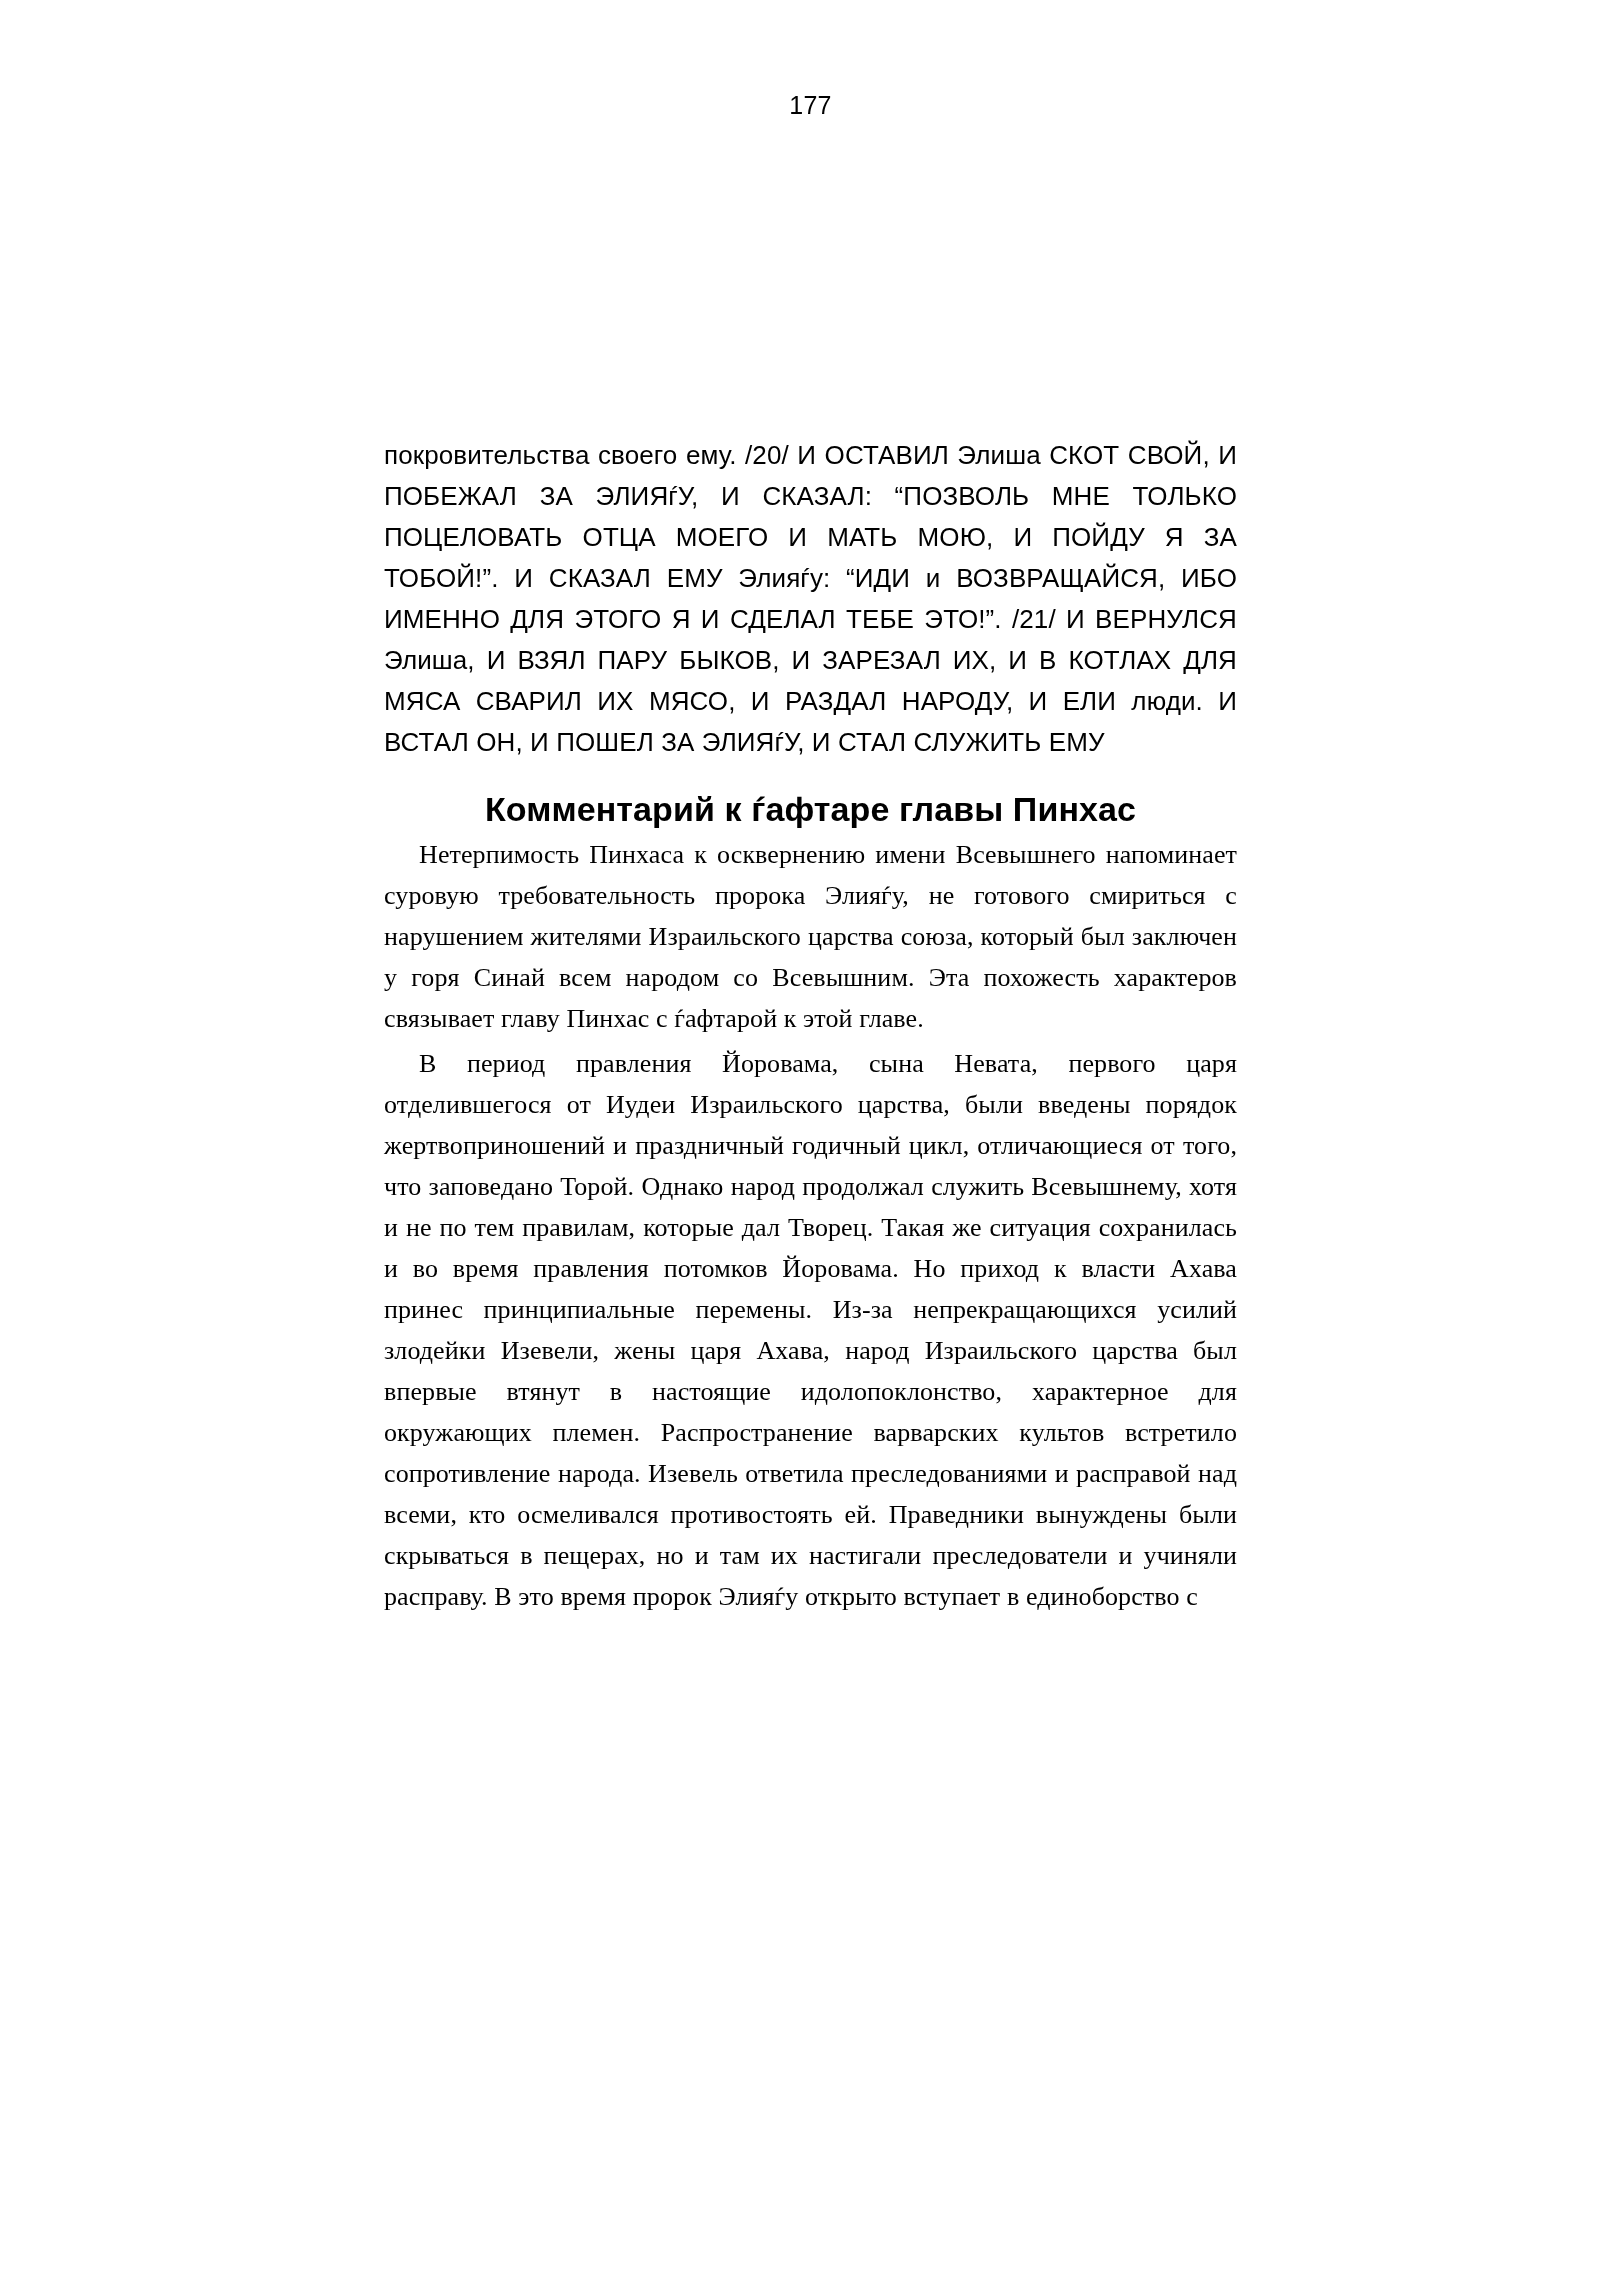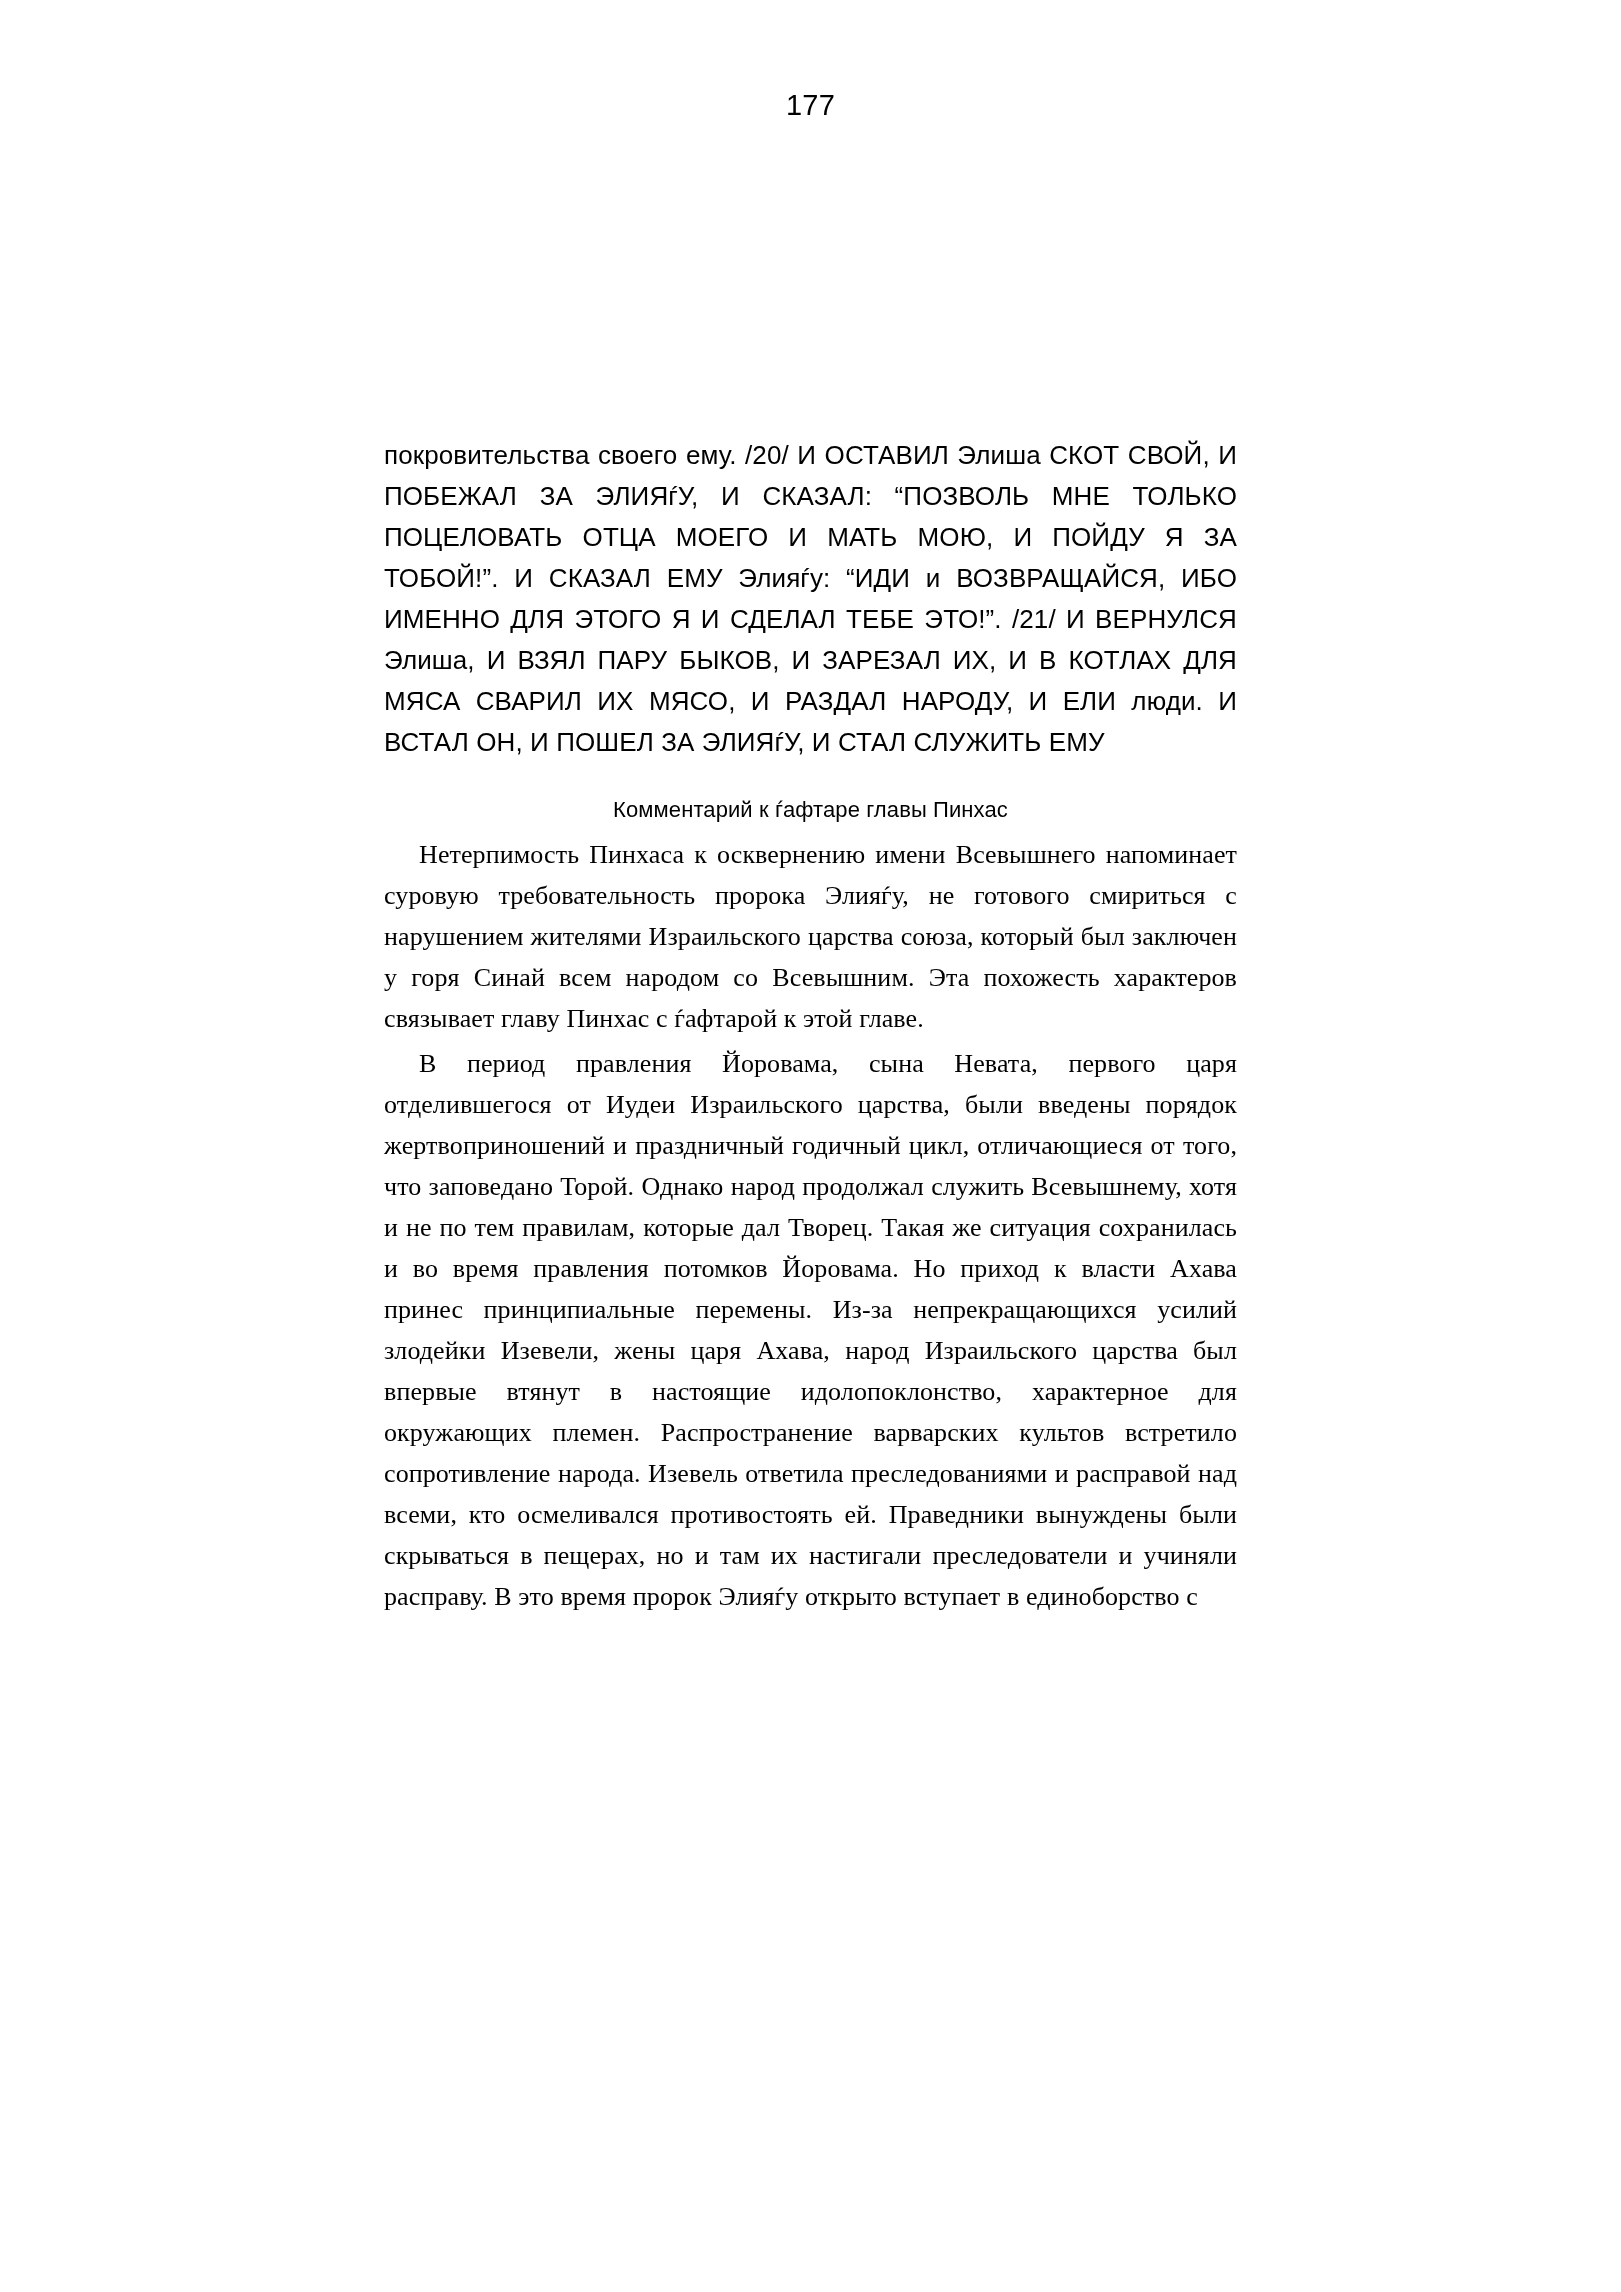--- a/index.html
+++ b/index.html
@@ -23,21 +23,21 @@
     box-sizing: border-box;
   }
   .header {
     position: absolute;
     top: 86px;
     left: 0;
     width: 1621px;
     text-align: center;
   }
   .header .page-number {
-    font-size: 29px;
+    font-size: 25px;
     line-height: 39px;
     letter-spacing: 0.2px;
   }
   .header .running-title {
     font-size: 25.5px;
     line-height: 39px;
     letter-spacing: 0.2px;
   }
   .content {
     position: absolute;
@@ -56,23 +56,23 @@
   p.body-text {
     text-indent: 0;
   }
   p.indent {
     text-indent: 35px;
     font-family: Liberation Serif, serif;
   }
   .section-title {
     margin-top: 25.5px;
     margin-bottom: 2px;
-    font-size: 22px;
+    font-size: 34px;
     line-height: 41px;
-    font-weight: normal;
+    font-weight: bold;
     text-align: center;
     letter-spacing: 0.1px;
   }
 </style>
 </head>
 <body>
 
 <div class="page">
 
   <div class="header">

